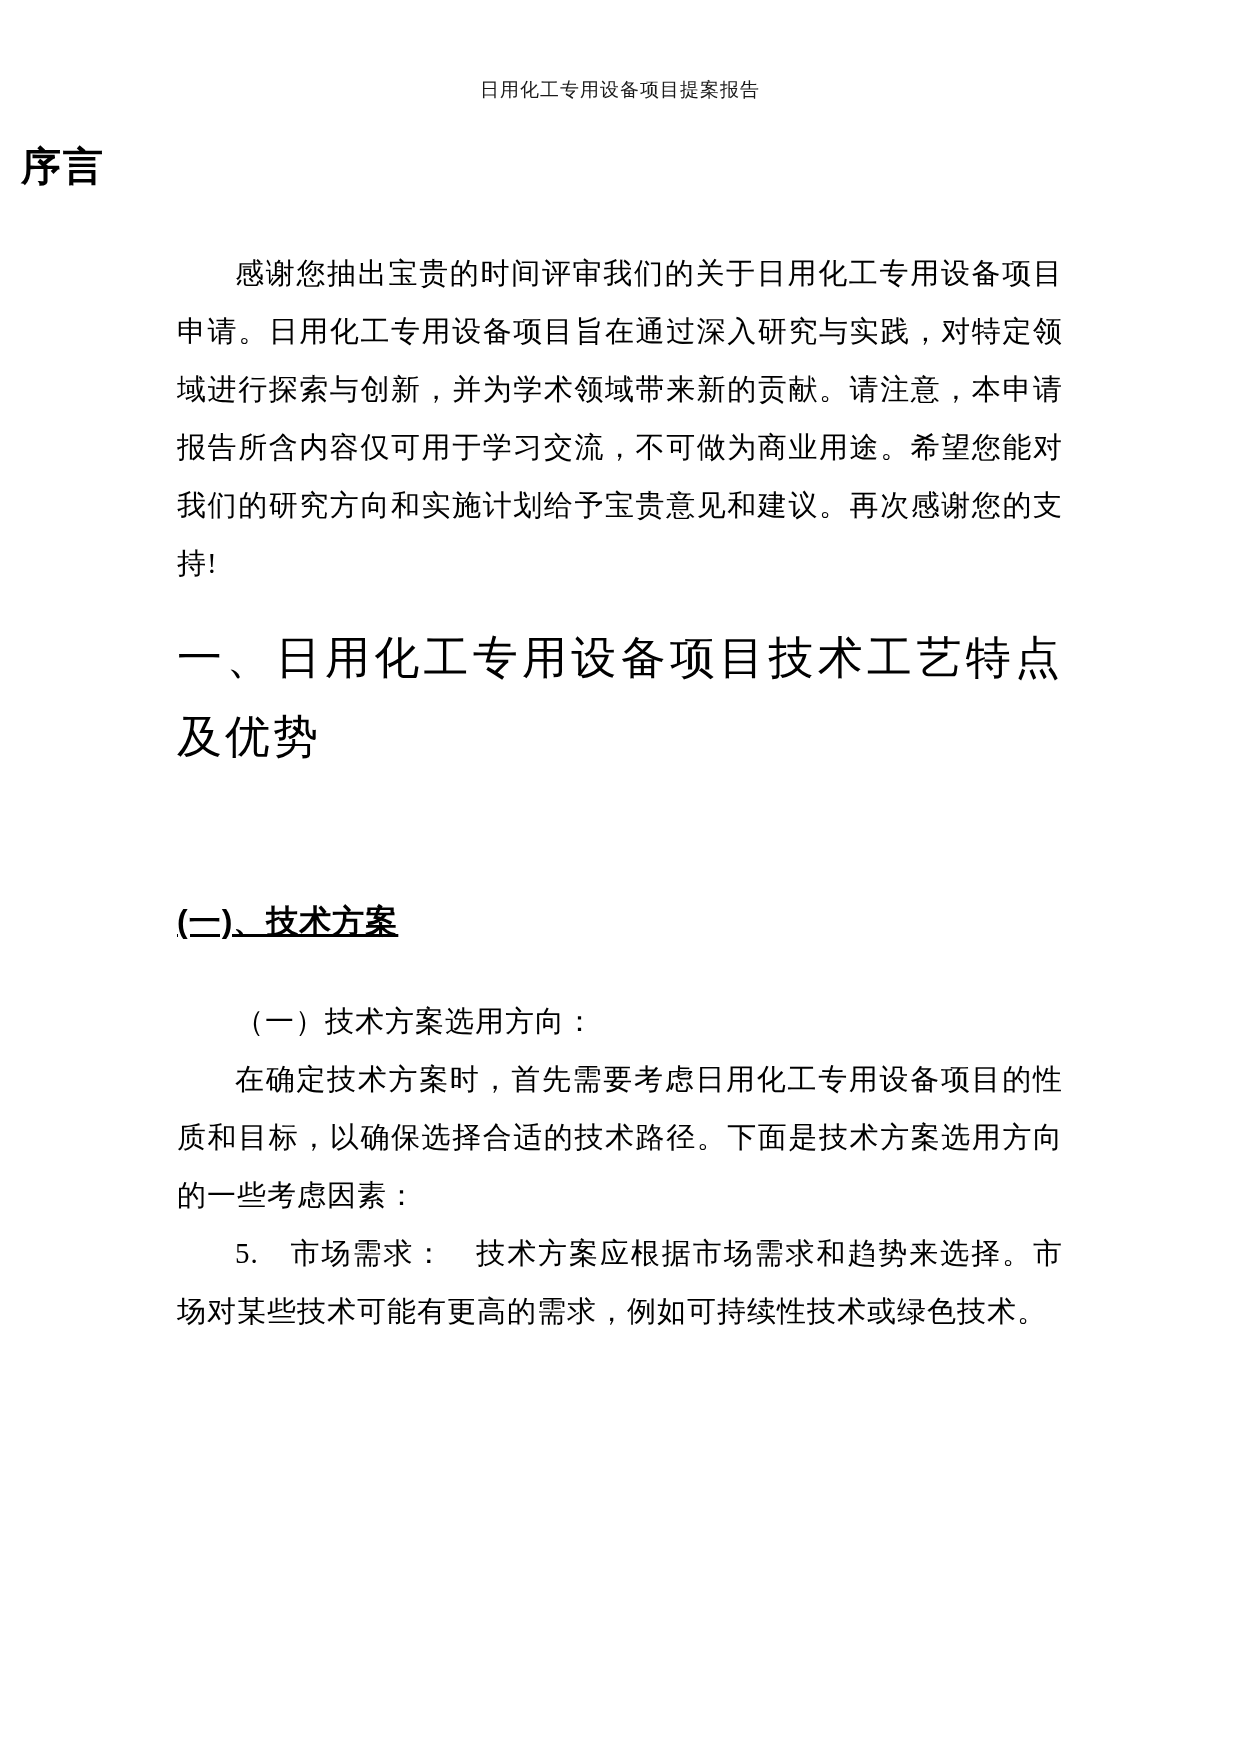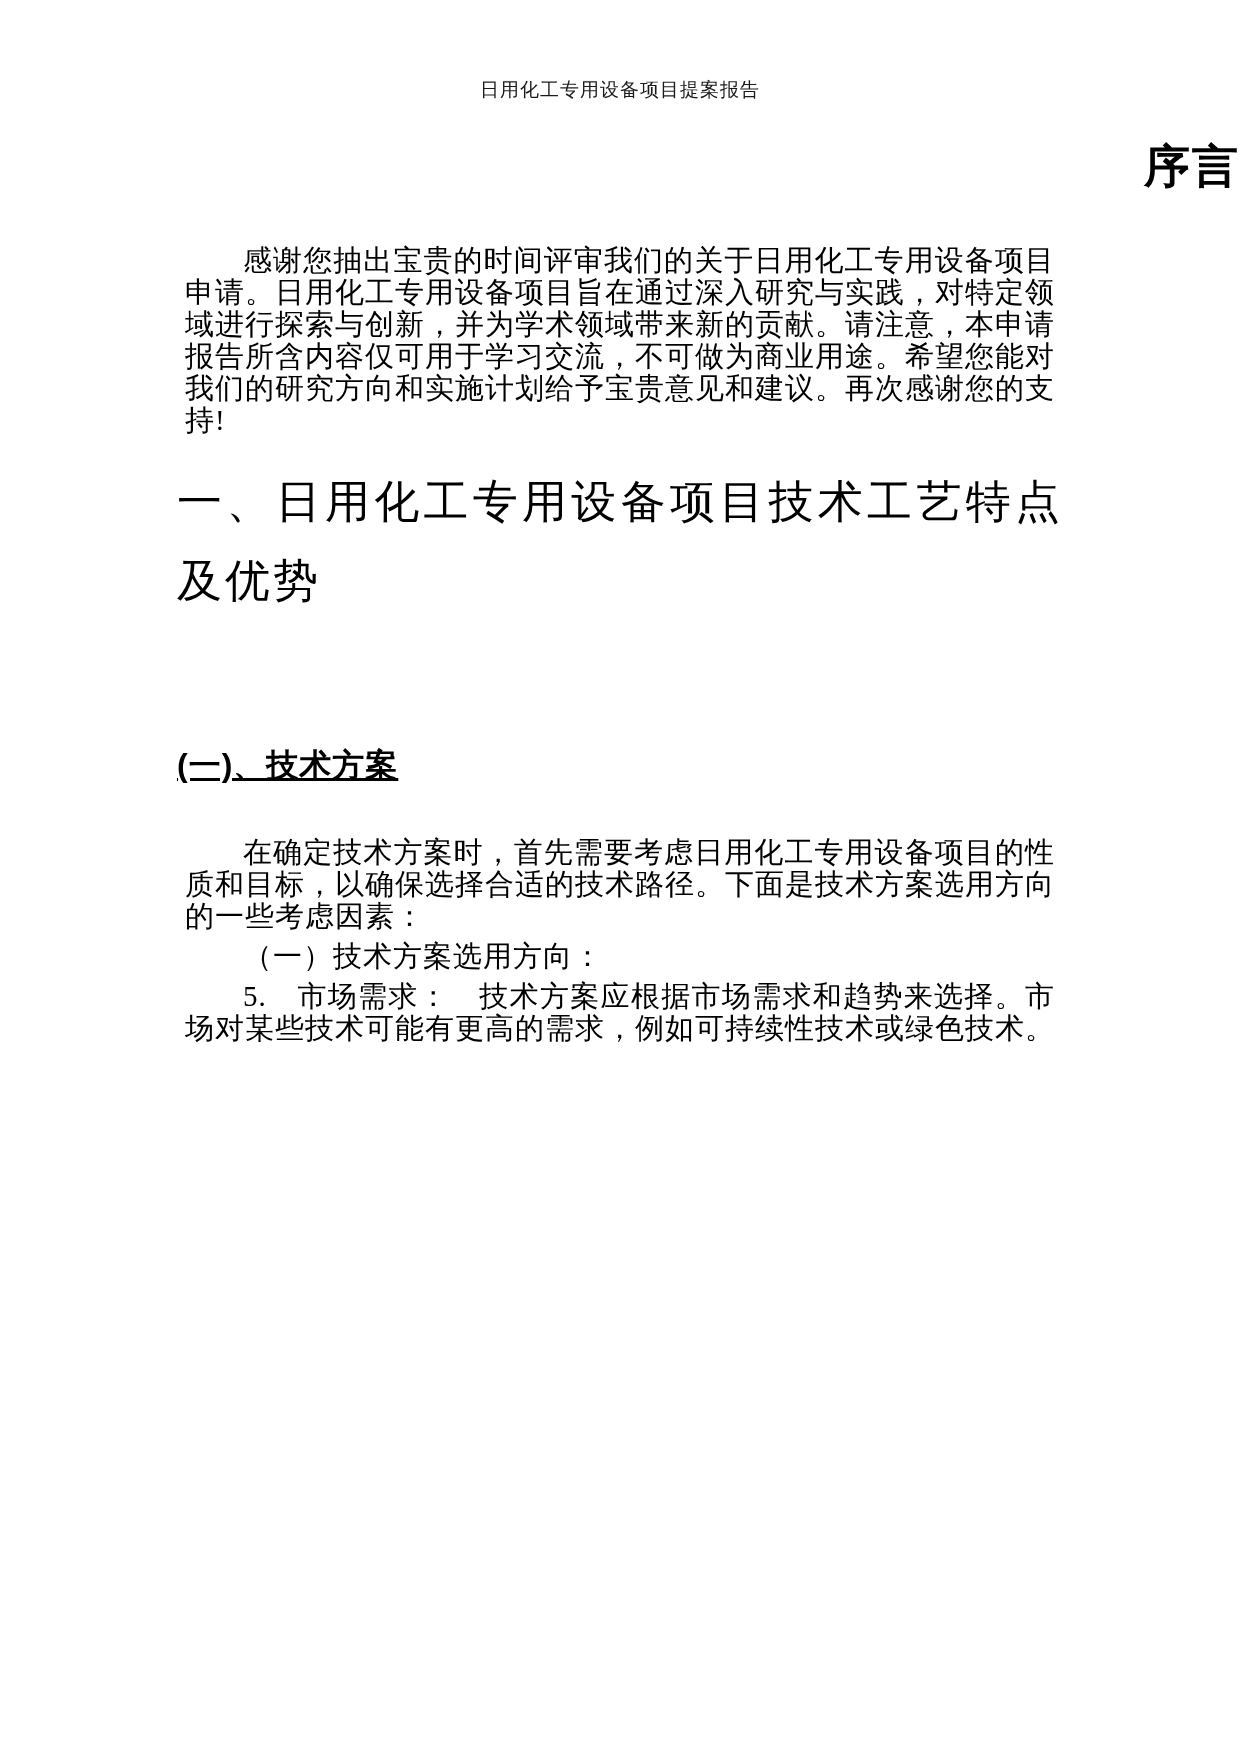--- a/index.html
+++ b/index.html
@@ -20,35 +20,36 @@
     padding-top: 78px;
     text-align: center;
     font-size: 19px;
     line-height: 24px;
     color: #1a1a1a;
     font-family: "Liberation Serif", "DejaVu Serif", serif;
     letter-spacing: 1px;
   }
   .doc-title {
     margin: 34px 0 0 0;
-    text-align: right;
+    text-align: left;
     font-family: "Liberation Sans", "DejaVu Sans", sans-serif;
     font-weight: 700;
-    font-size: 46px;
+    font-size: 40px;
     line-height: 60px;
     letter-spacing: 2px;
+    padding-left: 21px;
   }
   .content {
     margin: 0 177px;
     text-align: justify;
   }
   .body-text {
-    margin: 8px;
+    margin: 0;
     font-size: 29px;
-    line-height: 32px;
+    line-height: 58px;
     letter-spacing: 1px;
     text-indent: 58px;
     font-family: "Liberation Serif", "DejaVu Serif", serif;
     font-weight: 400;
   }
   .intro {
     margin-top: 48px;
   }
   .section-heading {
     margin: 26px 0 0 0;
@@ -89,23 +90,23 @@
   <h1 class="doc-title">序言</h1>
 
   <div class="content">
 
     <p class="body-text intro">感谢您抽出宝贵的时间评审我们的关于日用化工专用设备项目申请。日用化工专用设备项目旨在通过深入研究与实践，对特定领域进行探索与创新，并为学术领域带来新的贡献。请注意，本申请报告所含内容仅可用于学习交流，不可做为商业用途。希望您能对我们的研究方向和实施计划给予宝贵意见和建议。再次感谢您的支持!</p>
 
     <h2 class="section-heading">一、日用化工专用设备项目技术工艺特点及优势</h2>
 
     <h3 class="subsection-heading">(一)、技术方案</h3>
 
+    <p class="body-text">（一）技术方案选用方向：</p>
+
     <p class="body-text">在确定技术方案时，首先需要考虑日用化工专用设备项目的性质和目标，以确保选择合适的技术路径。下面是技术方案选用方向的一些考虑因素：</p>
-
-    <p class="body-text">（一）技术方案选用方向：</p>
 
 
     <p class="body-text">5.　市场需求：　技术方案应根据市场需求和趋势来选择。市场对某些技术可能有更高的需求，例如可持续性技术或绿色技术。</p>
 
   </div>
 
   <div class="page-footer">4</div>
 
 </div>
 

